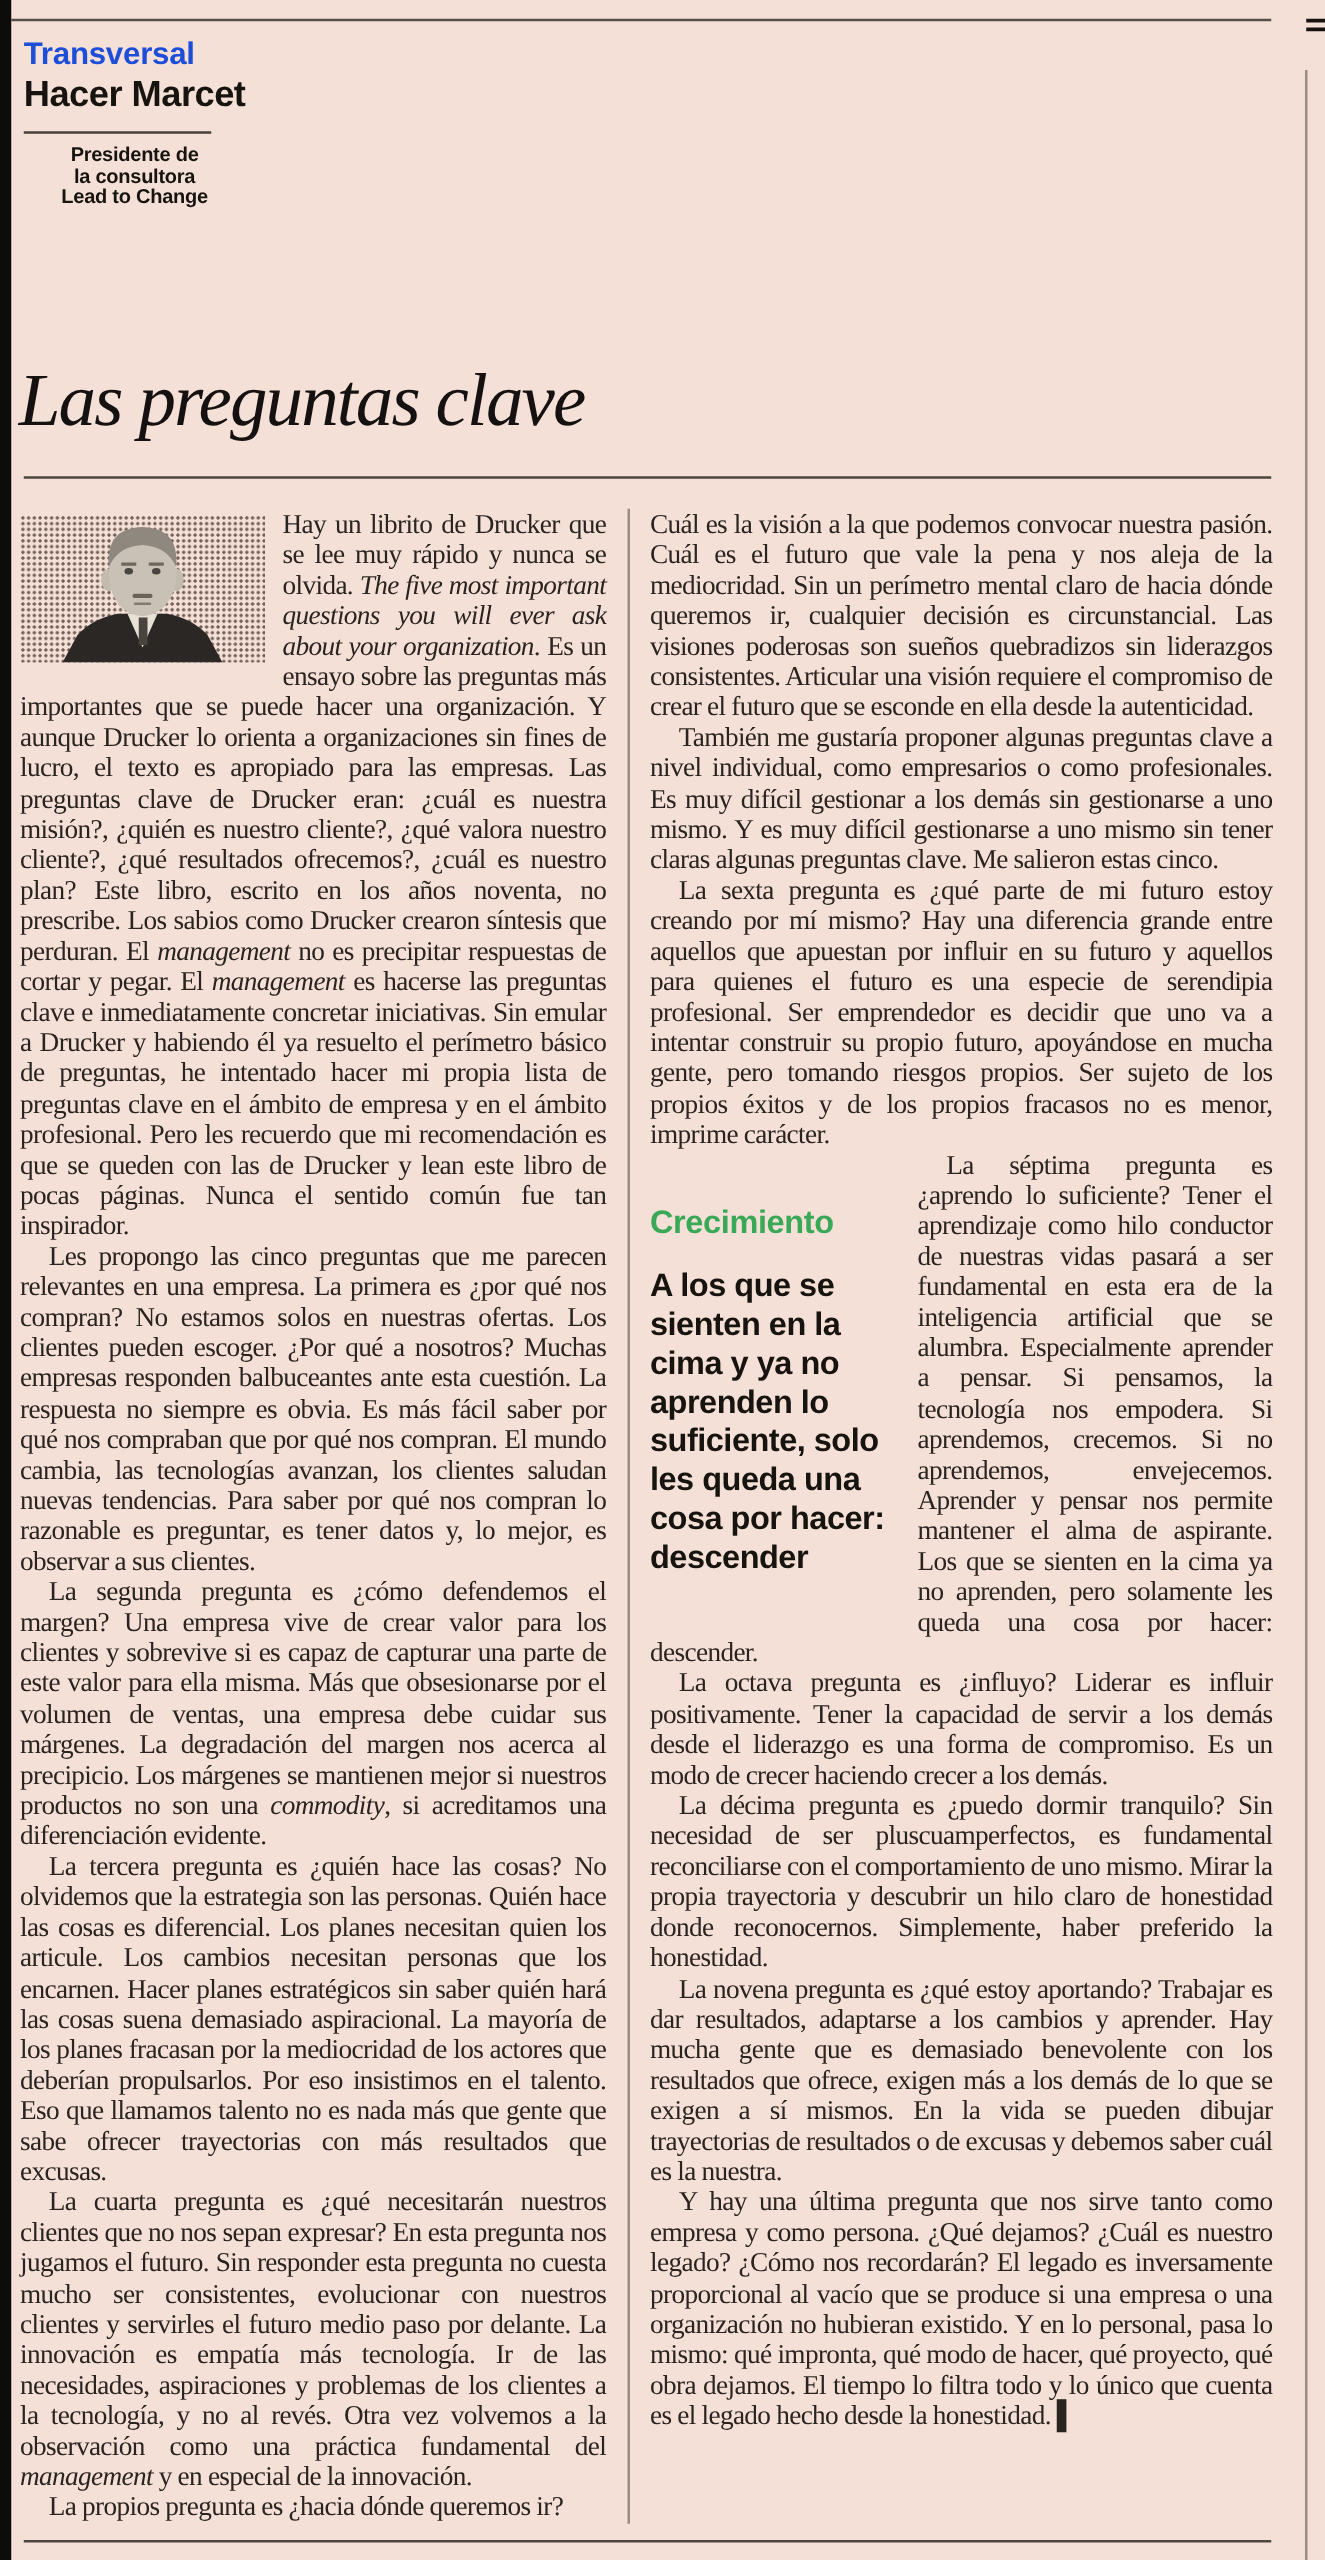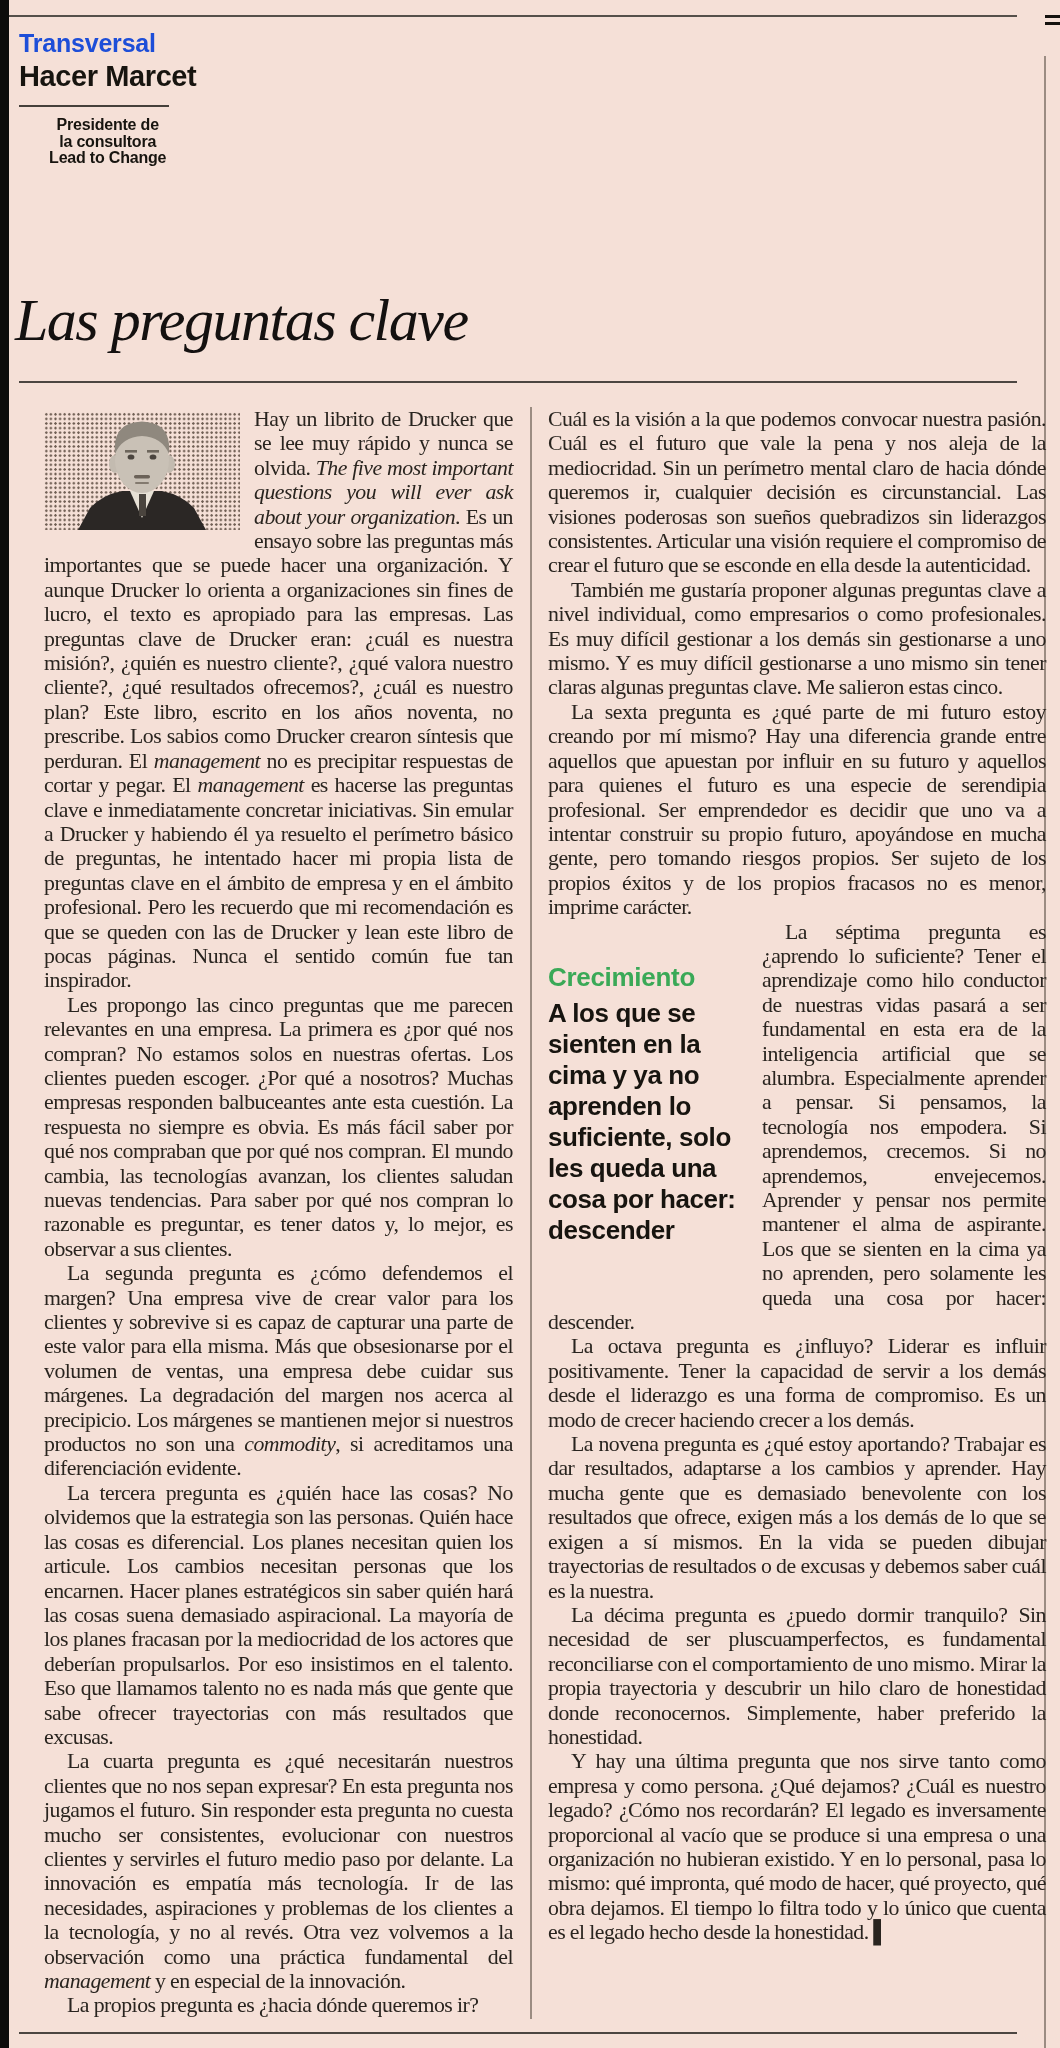--- a/index.html
+++ b/index.html
@@ -22,21 +22,21 @@
   .role { font-size:16px; line-height:16.5px; color:#17140f; white-space:pre-line; letter-spacing:-0.2px;text-align:center; }
 
   h1.headline {
     position:absolute; left:15px; top:278px; margin:0;
     font-family:"Liberation Serif", serif; font-weight:normal;
     font-size:60px; line-height:84px; letter-spacing:-1.5px; color:#141110;font-style:italic;
   }
   .title-rule { position:absolute; left:19px; top:381px; width:998px; height:2px; background:#4c4641; }
   .bottom-rule { position:absolute; left:19px; top:2032px; width:998px; height:2px; background:#4c4641; }
 
-  .columns { position:absolute; left:44px; top:407px; width:1002px; display:flex; }
+  .columns { position:absolute; left:16px; top:407px; width:1002px; display:flex; }
   .col { }
   .col1 { width:469px; }
   .col2 { width:498px; }
   .gutter { width:35px; display:flex; justify-content:center; }
   .gutter-rule { width:2px; height:1612px; background:#9b8c82; }
 
   .col p {
     margin:0; text-indent:23px; text-align:justify;
     font-size:21.8px; line-height:24.4px; letter-spacing:-0.5px;
     color:#29241f;
@@ -50,21 +50,21 @@
     background-size: 4.6px 4.6px;
     position:relative;
   }
   figure.photo svg { position:absolute; left:0; top:0; width:100%; height:100%; }
 
   aside.pull-quote {
     float:left; width:198px; height:372px; margin:2px 16px 0 0;
     padding-top:40px; box-sizing:border-box;
     font-family:"Liberation Sans", sans-serif; font-weight:bold;
   }
-  .pq-kicker { font-size:26px; line-height:30px; color:#3aa957; margin-bottom:6px; letter-spacing:-0.3px; }
+  .pq-kicker { font-size:26px; line-height:30px; color:#3aa957; margin-bottom:21px; letter-spacing:-0.3px; }
   .pq-text   { font-size:26px; line-height:31px; color:#17140f; letter-spacing:-0.4px; }
 </style>
 </head>
 <body>
 
 <div class="page">
   <div class="left-bar"></div>
   <div class="top-rule"></div>
   <div class="fold-mark">
     <div class="dash"></div>
@@ -118,20 +118,20 @@
 
     <p>Cuál es la visión a la que podemos convocar nuestra pasión. Cuál es el futuro que vale la pena y nos aleja de la mediocridad. Sin un perímetro mental claro de hacia dónde queremos ir, cualquier decisión es circunstancial. Las visiones poderosas son sueños quebradizos sin liderazgos consistentes. Articular una visión requiere el compromiso de crear el futuro que se esconde en ella desde la autenticidad.</p>
         <p>También me gustaría proponer algunas preguntas clave a nivel individual, como empresarios o como profesionales. Es muy difícil gestionar a los demás sin gestionarse a uno mismo. Y es muy difícil gestionarse a uno mismo sin tener claras algunas preguntas clave. Me salieron estas cinco.</p>
         <p>La sexta pregunta es ¿qué parte de mi futuro estoy creando por mí mismo? Hay una diferencia grande entre aquellos que apuestan por influir en su futuro y aquellos para quienes el futuro es una especie de serendipia profesional. Ser emprendedor es decidir que uno va a intentar construir su propio futuro, apoyándose en mucha gente, pero tomando riesgos propios. Ser sujeto de los propios éxitos y de los propios fracasos no es menor, imprime carácter.</p>
         <aside class="pull-quote">
         <div class="pq-kicker">Crecimiento</div>
         <div class="pq-text">A los que se sienten en la cima y ya no aprenden lo suficiente, solo les queda una cosa por hacer: descender</div>
       </aside>
         <p>La séptima pregunta es ¿aprendo lo suficiente? Tener el aprendizaje como hilo conductor de nuestras vidas pasará a ser fundamental en esta era de la inteligencia artificial que se alumbra. Especialmente aprender a pensar. Si pensamos, la tecnología nos empodera. Si aprendemos, crecemos. Si no aprendemos, envejecemos. Aprender y pensar nos permite mantener el alma de aspirante. Los que se sienten en la cima ya no aprenden, pero solamente les queda una cosa por hacer: descender.</p>
         <p>La octava pregunta es ¿influyo? Liderar es influir positivamente. Tener la capacidad de servir a los demás desde el liderazgo es una forma de compromiso. Es un modo de crecer haciendo crecer a los demás.</p>
+        <p>La décima pregunta es ¿puedo dormir tranquilo? Sin necesidad de ser pluscuamperfectos, es fundamental reconciliarse con el comportamiento de uno mismo. Mirar la propia trayectoria y descubrir un hilo claro de honestidad donde reconocernos. Simplemente, haber preferido la honestidad.</p>
         <p>La novena pregunta es ¿qué estoy aportando? Trabajar es dar resultados, adaptarse a los cambios y aprender. Hay mucha gente que es demasiado benevolente con los resultados que ofrece, exigen más a los demás de lo que se exigen a sí mismos. En la vida se pueden dibujar trayectorias de resultados o de excusas y debemos saber cuál es la nuestra.</p>
-        <p>La décima pregunta es ¿puedo dormir tranquilo? Sin necesidad de ser pluscuamperfectos, es fundamental reconciliarse con el comportamiento de uno mismo. Mirar la propia trayectoria y descubrir un hilo claro de honestidad donde reconocernos. Simplemente, haber preferido la honestidad.</p>
         <p>Y hay una última pregunta que nos sirve tanto como empresa y como persona. ¿Qué dejamos? ¿Cuál es nuestro legado? ¿Cómo nos recordarán? El legado es inversamente proporcional al vacío que se produce si una empresa o una organización no hubieran existido. Y en lo personal, pasa lo mismo: qué impronta, qué modo de hacer, qué proyecto, qué obra dejamos. El tiempo lo filtra todo y lo único que cuenta es el legado hecho desde la honestidad. ▌</p>
       </div>
   </div>
 
   <div class="bottom-rule"></div>
 </div>
 
 </body></html>

